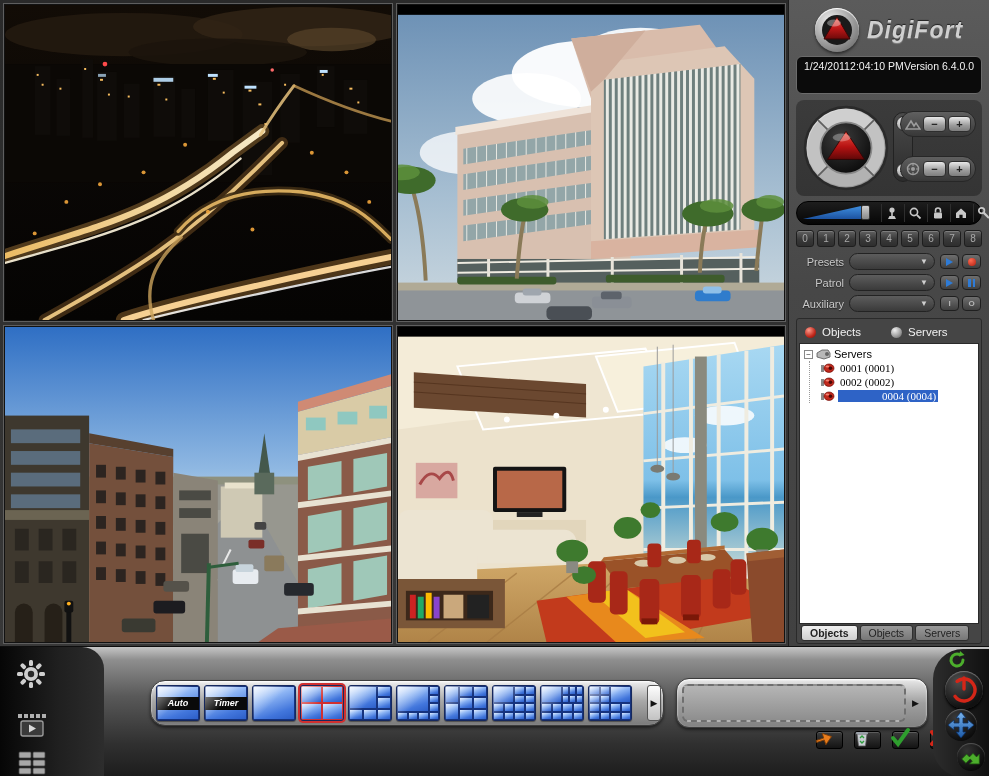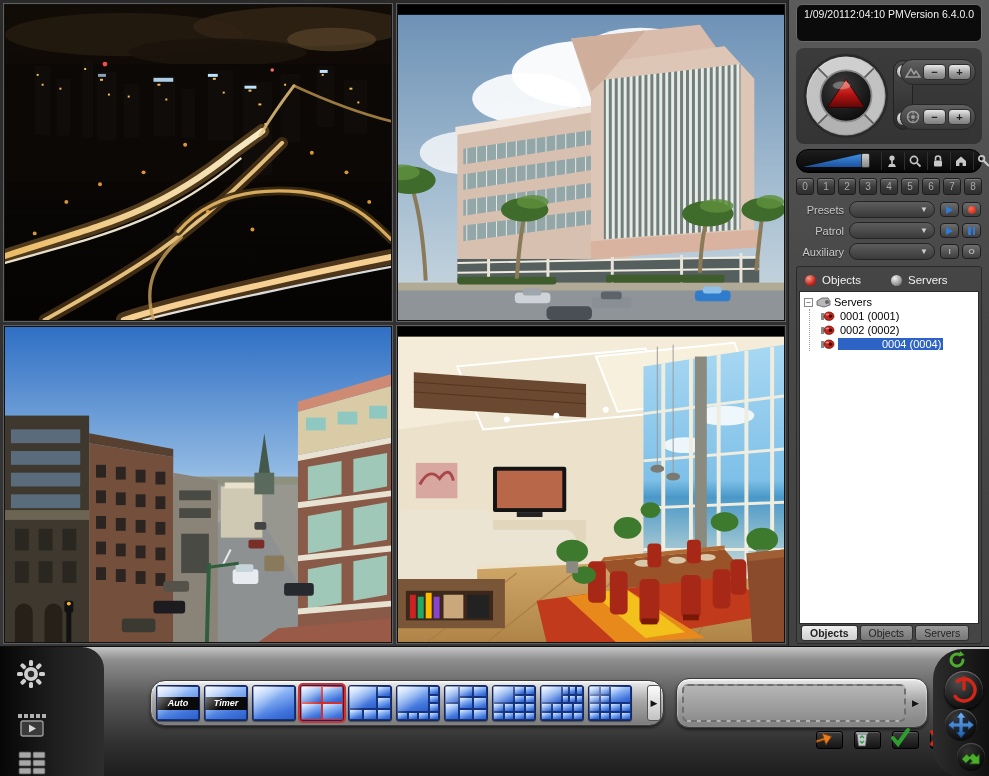--- a/index.html
+++ b/index.html
@@ -97,21 +97,21 @@
   .sphere { width:11px; height:11px; border-radius:50%; }
   .sphere.red { background:radial-gradient(circle at 35% 30%, #ff9a8a, #c0281c 60%, #700c04); }
   .sphere.gray { background:radial-gradient(circle at 35% 30%, #f0f0f0, #9a9a9a 60%, #555); }
   .tree { flex:1; background:#fff; border:1px solid #2a2a2a; overflow:hidden; padding:3px 2px; }
   .tree-row { display:flex; align-items:center; height:14px; font-size:11px; color:#000; white-space:nowrap; }
   .expander { width:9px; height:9px; border:1px solid #888; background:#fff; font-size:8px;
     line-height:7px; text-align:center; color:#333; margin:0 3px 0 2px; cursor:pointer; flex:none; }
   .tree-cam-icon { width:15px; height:12px; margin-right:3px; flex:none; }
   .tree-children { margin-left:7px; border-left:1px dotted #9a9a9a; }
   .tree-children .tree-row { padding-left:10px; cursor:pointer; }
-  .cam-label { padding:0 2px; }
+  .cam-label { padding:0 2px;font-family:Liberation Serif, serif; }
   .cam-label.selected { background:#2e63c6; color:#fff;padding-left:44px; }
   .bottom-tabs { height:17px; display:flex; gap:2px; padding:1px 2px 0 2px; }
   .btab { padding:1px 8px 2px 8px; font-size:10.5px; border-radius:3px; border:1px solid #2f2f2f;
     background:linear-gradient(180deg,#9a9a9a,#777); color:#222; cursor:pointer; }
   .btab.active { background:linear-gradient(180deg,#f0f0f0,#cfcfcf); font-weight:bold; }
 
   
   .bottom-bar { position:absolute; left:0; top:646px; width:989px; height:130px;
     background:linear-gradient(180deg,#c6c6c6 0%,#8e8e8e 10%,#595959 38%,#303030 75%,#1d1d1d 100%);
     border-top:1px solid #0e0e0e; }
@@ -600,24 +600,41 @@
             <rect x="362" y="226" width="12" height="12"></rect>
           </g>
         <polygon points="352,230 390,226 390,320 358,320" fill="#8a4a2c"></polygon>
         <polygon points="352,230 390,226 390,234 354,238" fill="#a05e34"></polygon>
       </svg>
     </div>
   </div>
 
   <aside class="right-panel">
 
+    <div class="logo-row">
+      <div class="logo-badge">
+        <svg viewBox="0 0 44 44">
+          <defs>
+              <linearGradient id="ltri" x1="0" y1="0" x2="0" y2="1">
+            <stop offset="0" stop-color="#f06050"></stop>
+                <stop offset=".5" stop-color="#c01818"></stop>
+                <stop offset="1" stop-color="#6e0a0a"></stop>
+          </linearGradient>
+            </defs>
+          <circle cx="22" cy="22" r="15" fill="#1a1a1a"></circle>
+          <path d="M22,9 L35,31 L9,31 Z" fill="url(#ltri)" stroke="#3c0606" stroke-width="1"></path>
+          <ellipse cx="19" cy="15" rx="7" ry="3.5" fill="#fff" opacity=".35"></ellipse>
+        </svg>
+      </div>
+      <div class="brand">DigiFort</div>
+    </div>
 
     <div class="info-box">
       <div class="info-row">
-        <span>1/09/2011</span>
+        <span>1/24/2011</span>
           <span class="sp"></span>
         <span>2:04:10 PM</span>
           <span class="sp"></span>
         <span>Version 6.4.0.0</span>
       </div>
     </div>
 
     <div class="ptz-panel">
       <div class="joystick">
         <svg viewBox="0 0 100 100">

